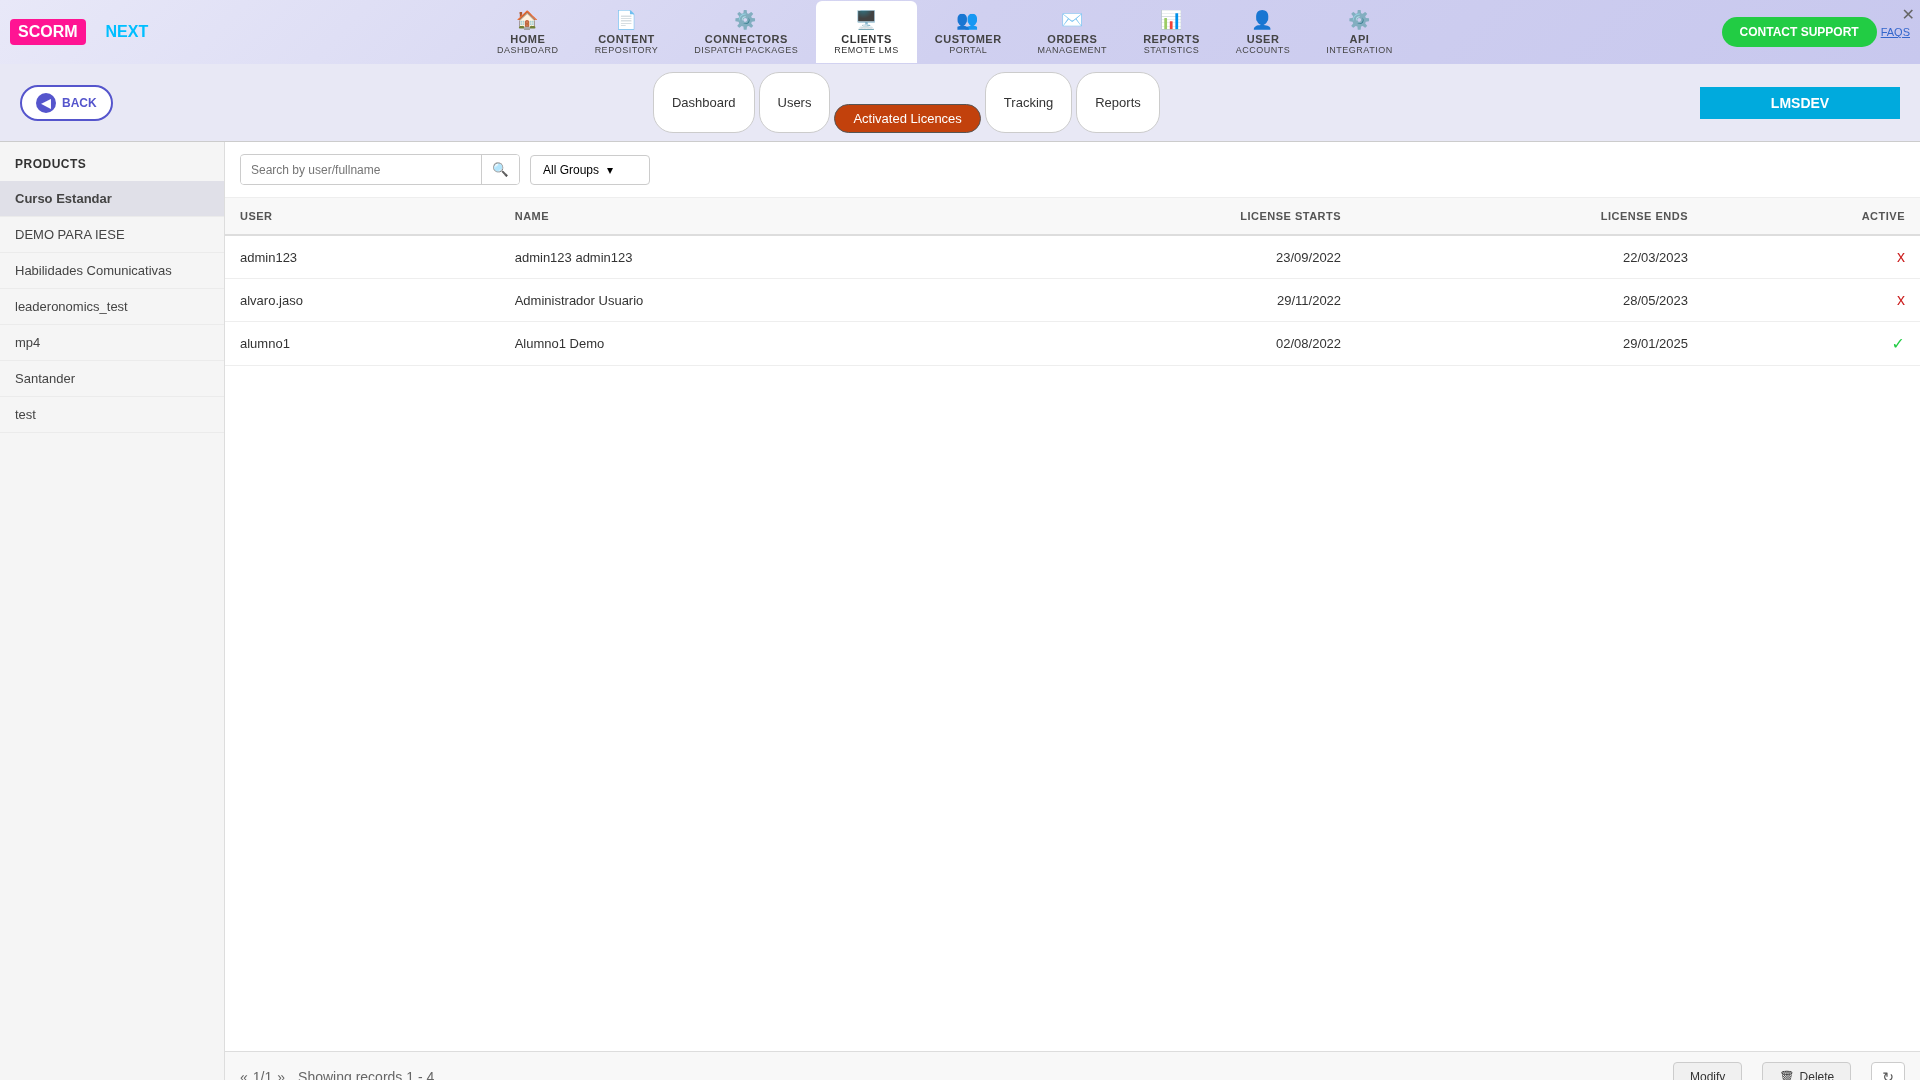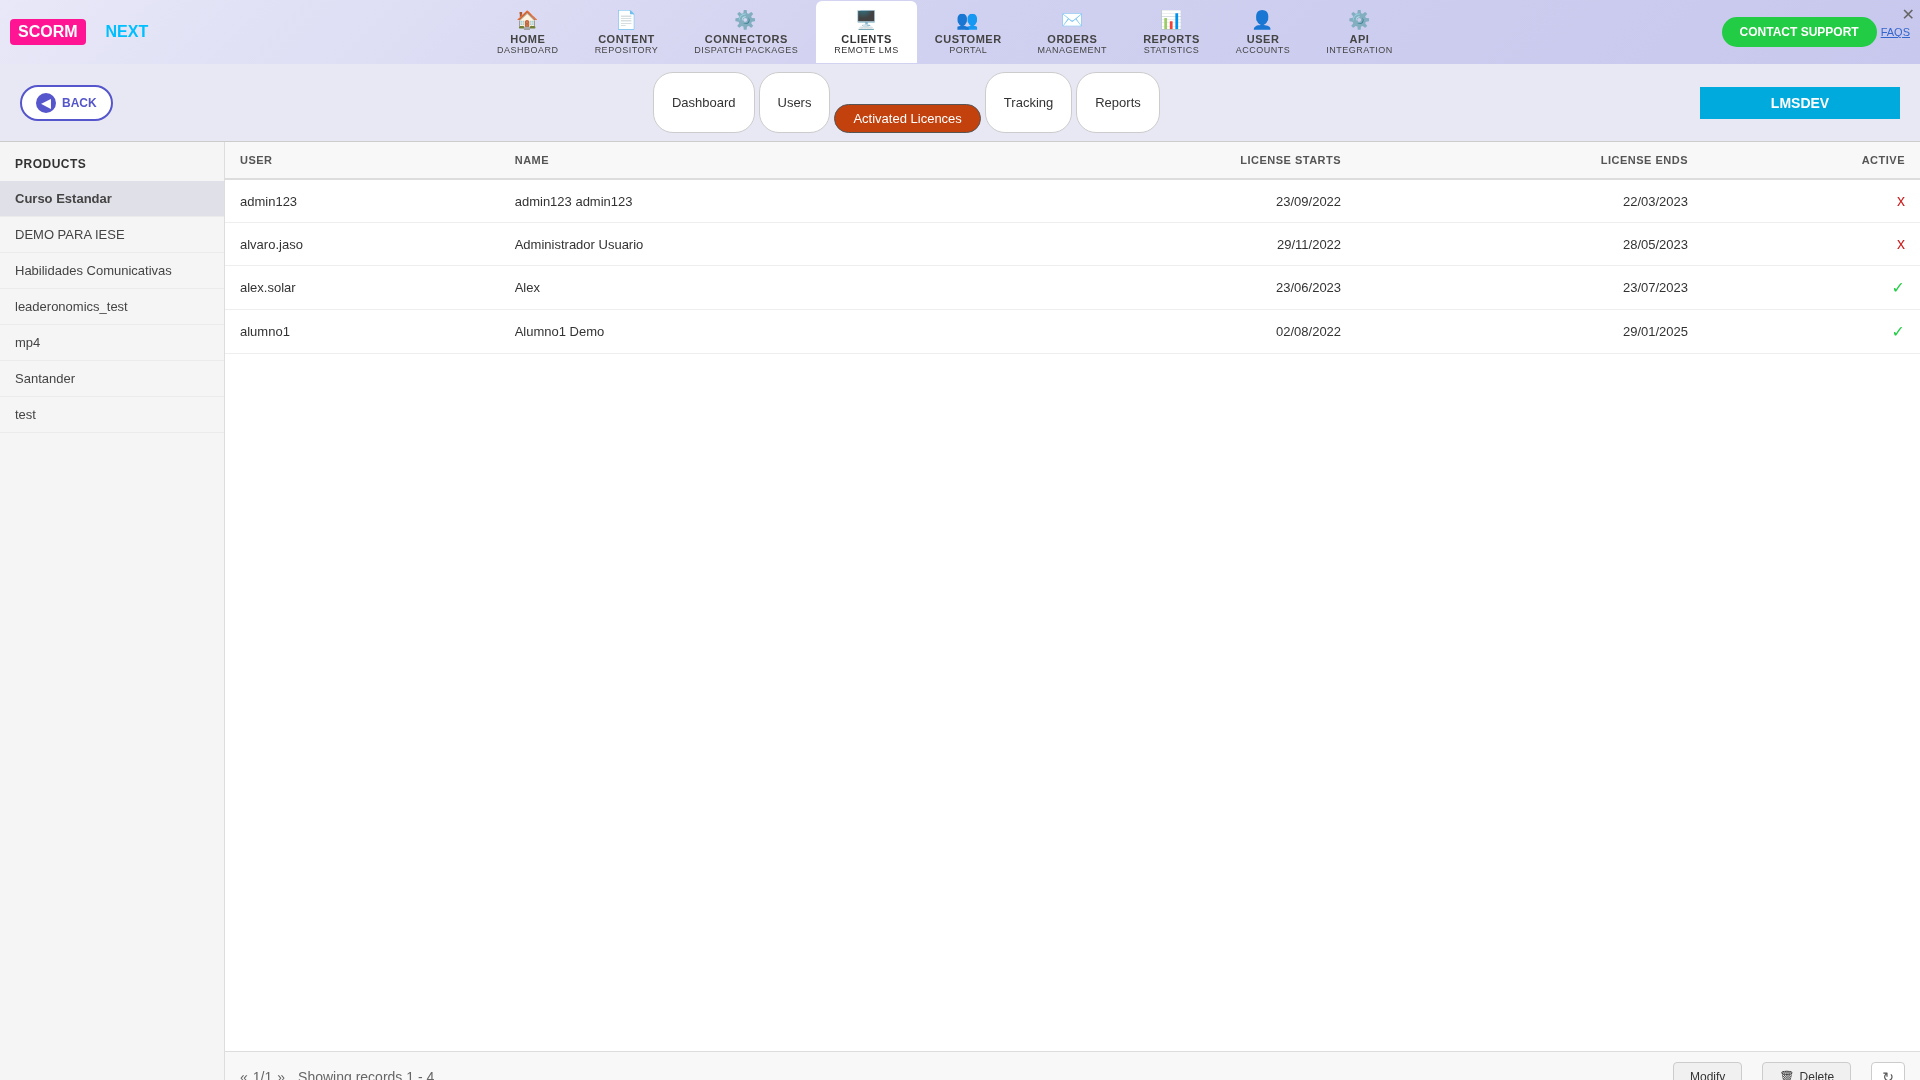--- a/index.html
+++ b/index.html
@@ -411,20 +411,30 @@
     <div class="sidebar-item">DEMO PARA IESE</div>
     <div class="sidebar-item">Habilidades Comunicativas</div>
     <div class="sidebar-item">leaderonomics_test</div>
     <div class="sidebar-item">mp4</div>
     <div class="sidebar-item">Santander</div>
     <div class="sidebar-item">test</div>
   </div>
 
   <div class="content-area">
 
+    <div class="toolbar">
+      <div class="search-container">
+        <input class="search-input" type="text" placeholder="Search by user/fullname" style="">
+        <button class="search-btn">🔍</button>
+      </div>
+      <div class="groups-dropdown">
+        <span>All Groups</span>
+        <span>▾</span>
+      </div>
+    </div>
 
     <div class="table-container">
       <table>
         <thead>
           <tr>
             <th>USER</th>
             <th>NAME</th>
             <th class="right">LICENSE STARTS</th>
             <th class="right">LICENSE ENDS</th>
             <th class="right">ACTIVE</th>
@@ -443,29 +453,20 @@
             <tr>
       <td>alvaro.jaso</td>
       <td>Administrador Usuario</td>
       <td class="right">29/11/2022</td>
       <td class="right">28/05/2023</td>
       <td class="right">
         <span class="active-cross">x</span>
       </td>
     </tr>
             <tr>
-      <td>alex.solar</td>
-      <td>Alex</td>
-      <td class="right">23/06/2023</td>
-      <td class="right">23/07/2023</td>
-      <td class="right">
-        <span class="active-check">✓</span>
-      </td>
-    </tr>
-            <tr>
       <td>alumno1</td>
       <td>Alumno1 Demo</td>
       <td class="right">02/08/2022</td>
       <td class="right">29/01/2025</td>
       <td class="right">
         <span class="active-check">✓</span>
       </td>
     </tr>
           </tbody>
       </table>

